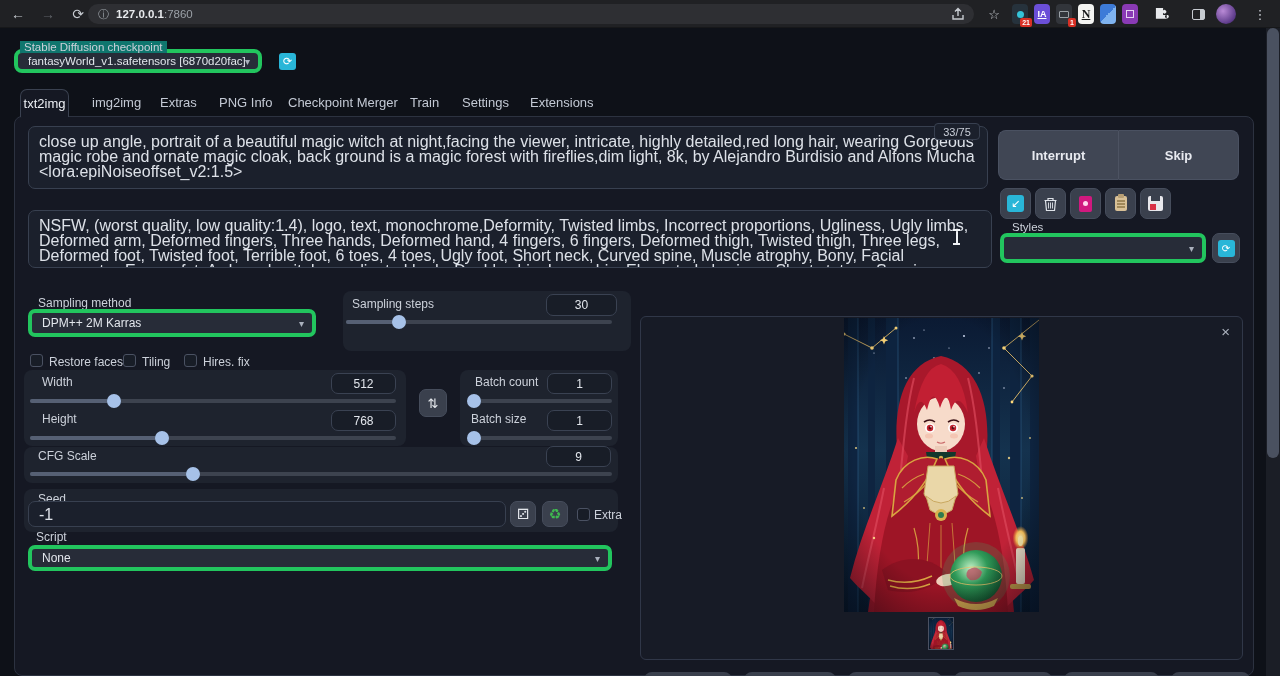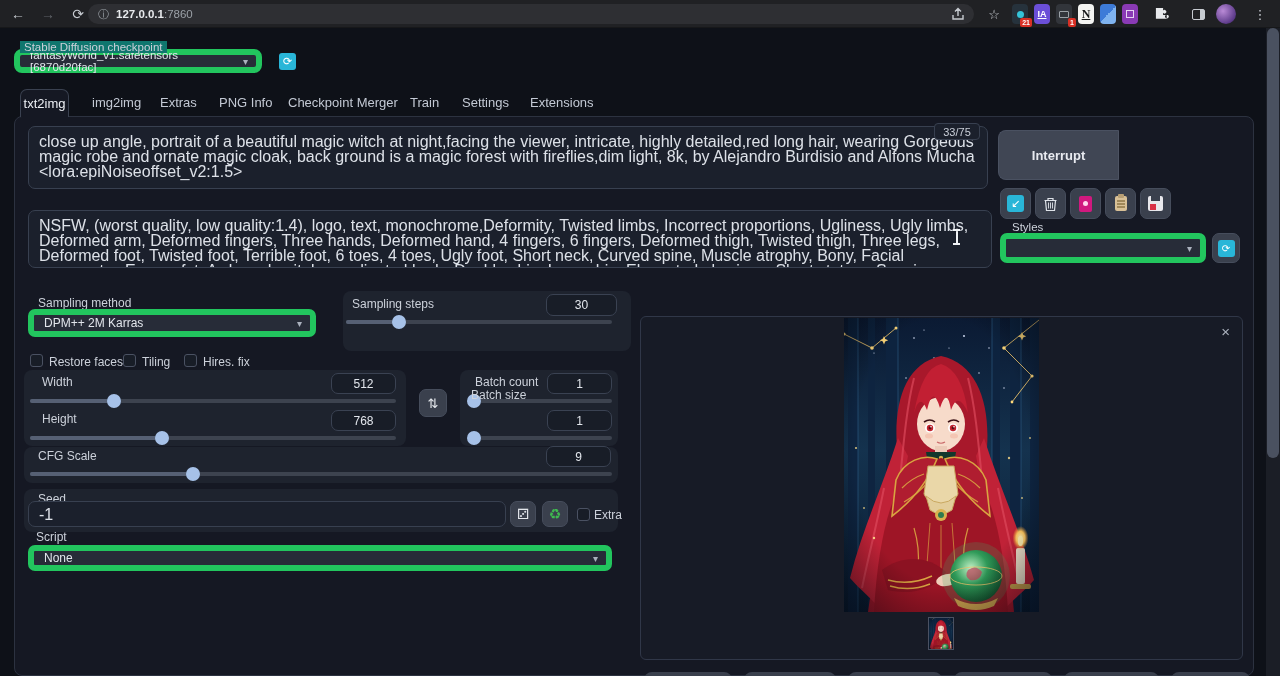--- a/index.html
+++ b/index.html
@@ -27,21 +27,21 @@
   .star-ic { color:#c7cbd1; font-size:13px; }
   .sidebar-ic { width:13px; height:11px; border:1.5px solid #c7cbd1; border-radius:2px; position:relative; }
   .sidebar-ic::after { content:""; position:absolute; right:0; top:0; width:4px; height:100%; background:#c7cbd1; }
   .avatar { width:20px; height:20px; border-radius:50%;
     background:radial-gradient(circle at 35% 35%, #b98ad6, #5d3b8a 70%, #2d1b4d); }
   .menu-dots { color:#c7cbd1; font-size:13px; letter-spacing:0; margin-right:4px; }
 
   
   .lbl { position:absolute; color:#ccd1da; font-size:12px; }
   .notch-lbl { position:absolute; color:#ccd1da; font-size:11.5px; background:#0f766e; padding:0 4px; z-index:3; }
-  .select { position:absolute; background:#272c38; border:6px solid #22c55e; border-radius:7px;
+  .select { position:absolute; background:#272c38; border:4px solid #22c55e; border-radius:7px;
     color:#e2e6ec; font-size:12px; display:flex; align-items:center; padding:0 10px; }
   .select .chev { position:absolute; right:8px; color:#aab1bd; font-size:10px; }
   .num-input { position:absolute; background:#181d27; border:1px solid #3a4252; border-radius:7px;
     color:#e2e6ec; font-size:12px; display:flex; align-items:center; justify-content:center; }
   .textbox { position:absolute; background:#1b202c; border:1px solid #384050; border-radius:7px;
     color:#dde1e8; font-size:16px; line-height:15px; padding:7px 10px; overflow:hidden; }
   .block { position:absolute; background:#1e232e; border-radius:8px; }
   .slider { position:absolute; height:14px; }
   .slider-track { position:absolute; left:0; right:0; top:5px; height:4px; background:#3d434f; border-radius:2px; }
   .slider-fill { position:absolute; left:0; top:5px; height:4px; background:#566074; border-radius:2px; }
@@ -218,21 +218,21 @@
   </div>
 
   <div class="block" style="left:460px;top:370px;width:158px;height:76px"></div>
   <div class="lbl" style="left:475px;top:375px">Batch count</div>
   <div class="num-input" style="left:547px;top:373px;width:65px;height:21px">1</div>
   <div class="slider" style="left:468px;top:394px;width:144px">
     <div class="slider-track"></div>
       <div class="slider-fill" style="width:4%"></div>
     <div class="slider-handle" style="left:4%"></div>
   </div>
-  <div class="lbl" style="left:471px;top:388px">Batch size</div>
+  <div class="lbl" style="left:471px;top:412px">Batch size</div>
   <div class="num-input" style="left:547px;top:410px;width:65px;height:21px">1</div>
   <div class="slider" style="left:468px;top:431px;width:144px">
     <div class="slider-track"></div>
       <div class="slider-fill" style="width:4%"></div>
     <div class="slider-handle" style="left:4%"></div>
   </div>
 
   <div class="block" style="left:24px;top:447px;width:594px;height:36px"></div>
   <div class="lbl" style="left:38px;top:449px">CFG Scale</div>
   <div class="num-input" style="left:546px;top:446px;width:65px;height:21px">9</div>
@@ -254,20 +254,21 @@
   <div class="checkbox" style="left:577px;top:508px"></div>
   <div class="lbl" style="left:594px;top:508px">Extra</div>
 
   <div class="lbl" style="left:36px;top:530px">Script</div>
   <div class="select" style="left:28px;top:545px;width:584px;height:26px">
     <span>None</span>
     <span class="chev">▾</span>
   </div>
 
   <div class="halfbtn" style="left:998px;width:121px;border-radius:8px 0 0 8px;border-right:1px solid #4d5362">Interrupt</div>
+  <div class="halfbtn" style="left:1119px;width:120px;border-radius:0 8px 8px 0;border-left:none">Skip</div>
 
   <div class="gbtn icon-btn" style="left:1000px">
     <span class="cyan-chip">↙</span>
   </div>
   <div class="gbtn icon-btn" style="left:1035px">
     <svg class="trash-svg" viewBox="0 0 15 16">
       <path d="M2.5 4.5h10l-1 10h-8zM5 4V2.5h5V4M1.5 4.5h12" fill="none" stroke="#dfe3e9" stroke-width="1.2"></path>
       <path d="M5.5 6.5v6M7.5 6.5v6M9.5 6.5v6" stroke="#dfe3e9" stroke-width="0.9"></path>
     </svg>
   </div>

